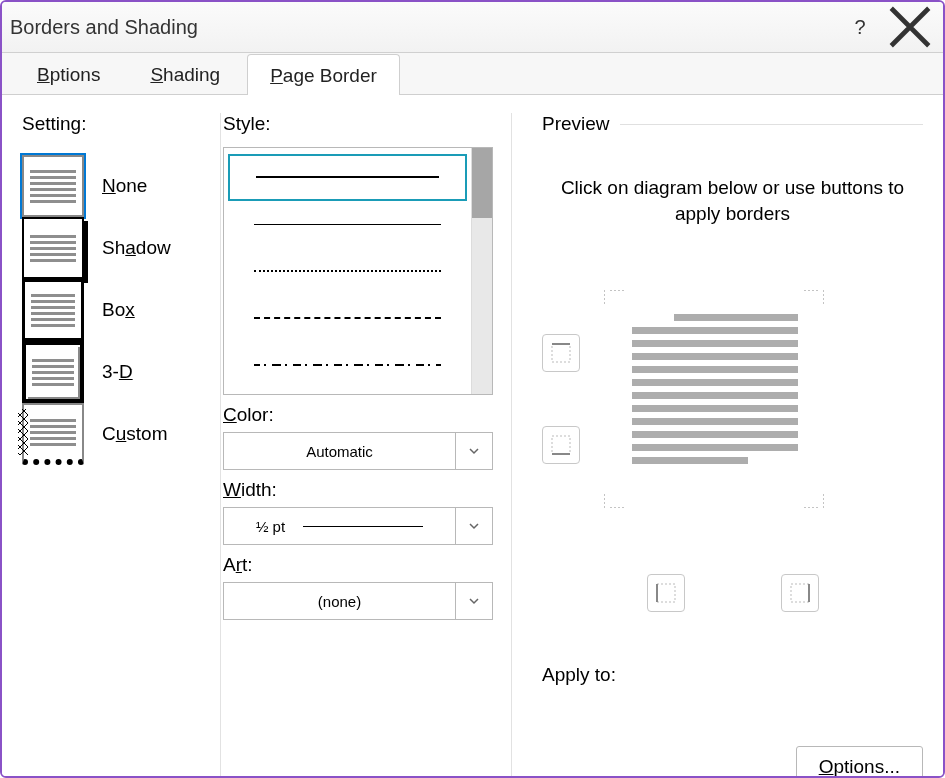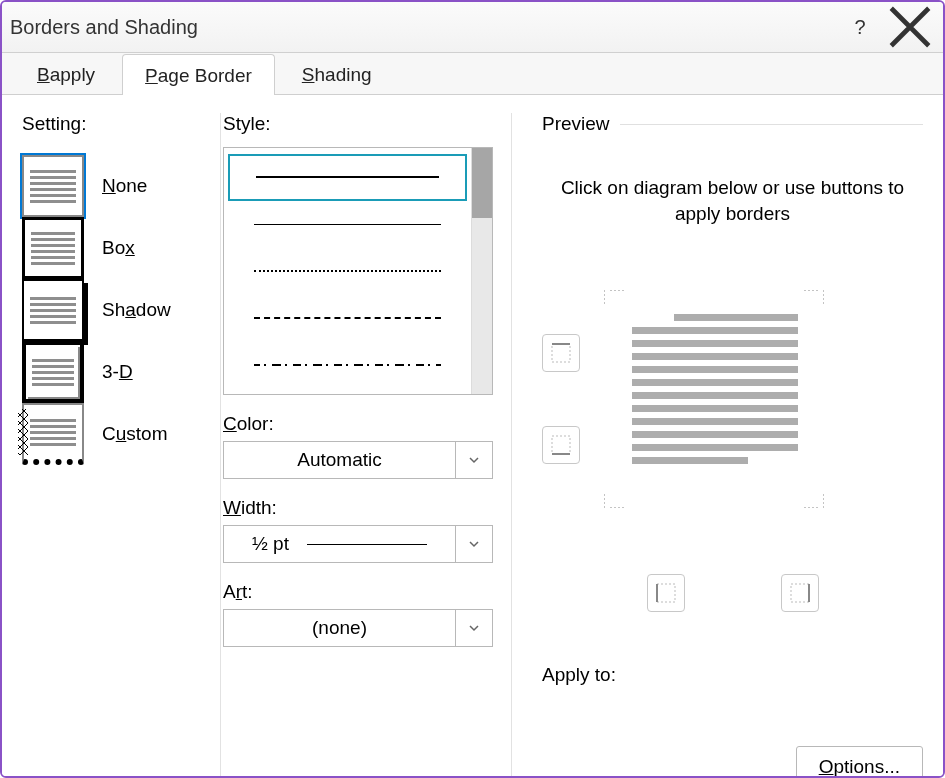--- a/index.html
+++ b/index.html
@@ -125,28 +125,28 @@
   .style-list-inner{flex:1;padding:6px 4px;display:flex;flex-direction:column;}
   .style-row{height:48px;display:flex;align-items:center;justify-content:center;}
   .style-row.sel{border:2px solid #1A9CB7;box-sizing:border-box;}
   .hr-solid{width:78%;border-top:2px solid #000;}
   .hr-thin{width:78%;border-top:1px solid #000;}
   .hr-dots{width:78%;border-top:2px dotted #000;}
   .hr-dash{width:78%;border-top:2px dashed #000;}
   .hr-dashdot{width:78%;border-top:2px solid #000;border-image:repeating-linear-gradient(90deg,#000 0 8px,transparent 8px 12px,#000 12px 14px,transparent 14px 20px) 2;}
   .style-scroll{width:20px;background:#E8E8E8;position:relative;border-left:1px solid #dcdcdc;}
   .style-scroll-thumb{position:absolute;top:0;left:0;right:0;height:70px;background:#A6A6A6;}
-  .field-label{font-size:19px;margin:18px 0 6px;}
+  .field-label{font-size:19px;margin:9px 0 6px;}
   .field-label .ul{text-decoration:underline;}
   .combo{
     height:38px;border:1px solid var(--border);
     display:flex;align-items:center;
     background:#fff;box-sizing:border-box;
   }
-  .combo-text{flex:1;text-align:center;font-size:19px;}
+  .combo-text{flex:1;text-align:center;font-size:15px;}
   .combo-text.left{text-align:left;padding-left:10px;}
   .combo-arrow{
     width:36px;height:100%;
     border-left:1px solid var(--border);
     display:flex;align-items:center;justify-content:center;
   }
   .combo-arrow svg{width:12px;height:12px;}
   .combo.width .combo-text{display:flex;align-items:center;gap:18px;justify-content:center;}
   .combo.width .wline{flex:0 0 120px;border-top:1px solid #000;}
   .combo.width .wlabel{}
@@ -205,23 +205,23 @@
     <div class="titlebar-title">Borders and Shading</div>
     <div class="titlebar-btn">?</div>
     <div class="titlebar-btn">
       <svg viewBox="0 0 16 16">
           <path d="M2 2 L14 14 M14 2 L2 14" stroke="#333" stroke-width="1.5" fill="none"></path>
         </svg>
     </div>
   </div>
 
   <div class="tabstrip">
-    <div class="tab"><span class="ul">B</span><span>apply</span></div>
+    <div class="tab"><span class="ul">B</span><span>ptions</span></div>
+    <div class="tab"><span class="ul">S</span><span>hading</span></div>
     <div class="tab active"><span class="ul">P</span><span>age Border</span></div>
-    <div class="tab"><span class="ul">S</span><span>hading</span></div>
   </div>
 
   <div class="content">
 
     <div class="col col-setting">
       <div class="grp-label">Setting:</div>
       <div class="setting-list">
 
         <div class="setting-item">
           <div class="setting-thumb none selected">
@@ -229,40 +229,40 @@
               <div class="line"></div>
               <div class="line"></div>
               <div class="line"></div>
               <div class="line"></div>
               <div class="line"></div>
           </div>
           <div class="setting-label"><span class="ul">N</span>one</div>
         </div>
 
         <div class="setting-item">
+          <div class="setting-thumb shadow">
+            <div class="line"></div>
+              <div class="line"></div>
+              <div class="line"></div>
+              <div class="line"></div>
+              <div class="line"></div>
+          </div>
+          <div class="setting-label">Sh<span class="ul">a</span>dow</div>
+        </div>
+
+        <div class="setting-item">
           <div class="setting-thumb box">
             <div class="line"></div>
               <div class="line"></div>
               <div class="line"></div>
               <div class="line"></div>
               <div class="line"></div>
               <div class="line"></div>
           </div>
           <div class="setting-label">Bo<span class="ul">x</span></div>
-        </div>
-
-        <div class="setting-item">
-          <div class="setting-thumb shadow">
-            <div class="line"></div>
-              <div class="line"></div>
-              <div class="line"></div>
-              <div class="line"></div>
-              <div class="line"></div>
-          </div>
-          <div class="setting-label">Sh<span class="ul">a</span>dow</div>
         </div>
 
         <div class="setting-item">
           <div class="setting-thumb threed">
             <div class="line"></div>
               <div class="line"></div>
               <div class="line"></div>
               <div class="line"></div>
               <div class="line"></div>
           </div>

